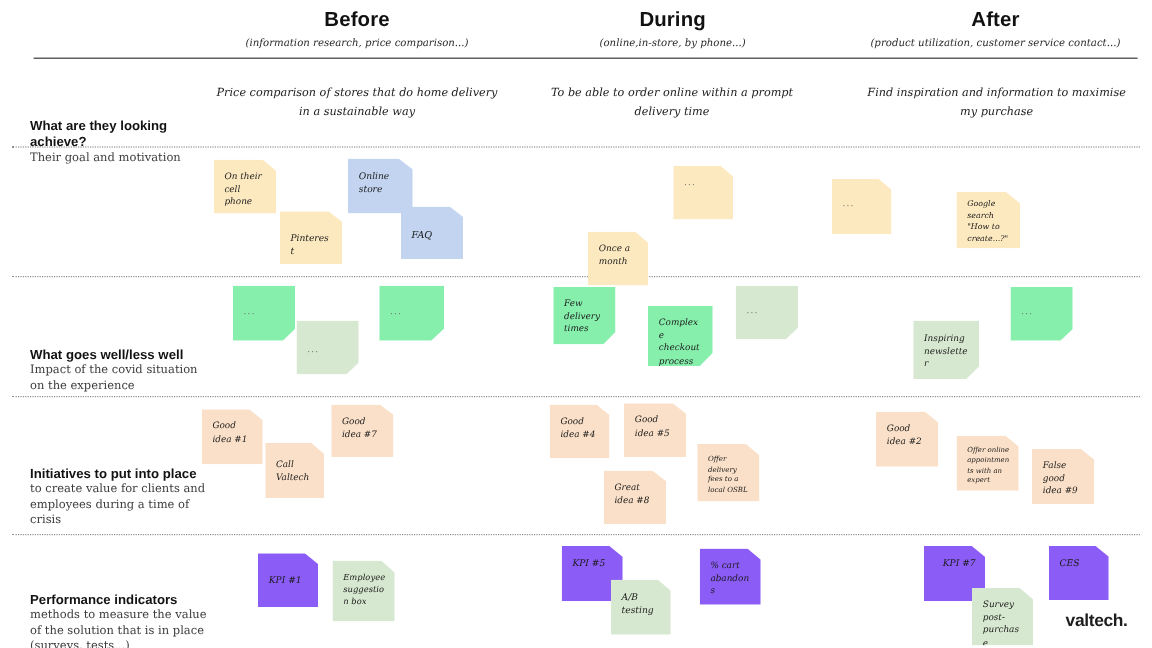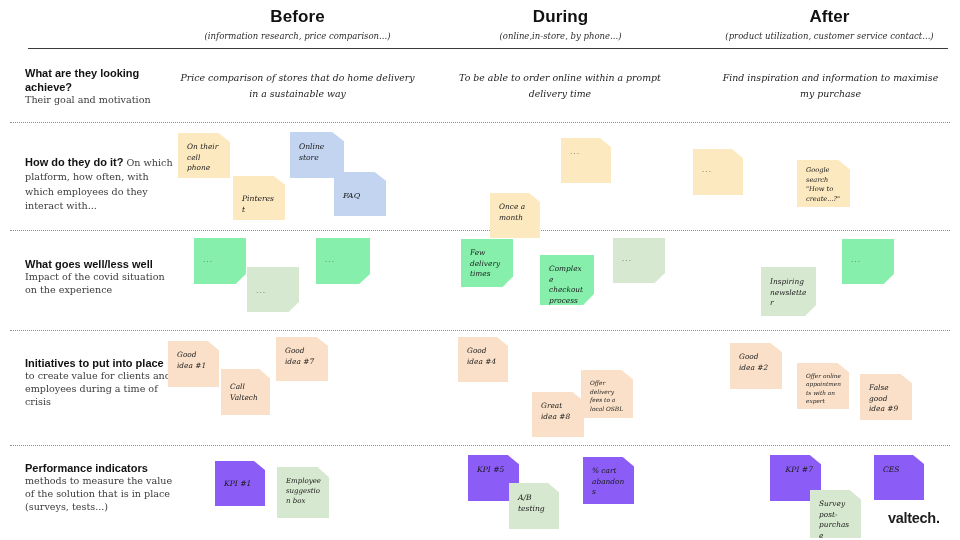--- a/index.html
+++ b/index.html
@@ -28,21 +28,21 @@
     border-top: 1.3px solid #3a3a3a;
   }
   .rule-dotted {
     position: absolute; left: 10px; right: 10px; height: 0;
     border-top: 1.4px dotted #8f8f8f;
   }
 
   
   .row-label { position: absolute; left: 25px; width: 150px; }
   .row-label .lead {
-    font-size: 11px; font-weight: bold; color: #121212; line-height: 1.28;
+    font-size: 11px; font-weight: bold; color: #121212; line-height: 1.28; margin-top: 32px;
   }
   .row-label .desc {
     font-size: 9.6px; color: #3c3c3c; line-height: 1.34;
     font-family: "DejaVu Serif", serif;
   }
   .row-label .inline-desc {
     font-size: 9.6px; font-weight: normal; color: #3c3c3c;
     font-family: "DejaVu Serif", serif;
   }
 
@@ -104,24 +104,20 @@
   <div class="rule-dotted" style="top:445px;"></div>
 
   <div class="row-label" style="top:66px;">
     <div class="lead">What are they looking achieve?</div>
     <div class="desc">Their goal and motivation</div>
   </div>
   <div class="goal" style="left:450px; top:70px; width:220px;">To be able to order online within a prompt delivery time</div>
   <div class="goal" style="left:180px; top:70px; width:235px;">Price comparison of stores that do home delivery in a sustainable way</div>
   <div class="goal" style="left:718px; top:70px; width:225px;">Find inspiration and information to maximise my purchase</div>
 
-  <div class="row-label" style="top:155px;">
-    <div class="lead"><span>How do they do it?</span>
-      <span class="inline-desc">On which platform, how often, with which employees do they interact with...</span></div>
-  </div>
 
   <div class="note c-yellow fold-tr" style="left:178px; top:133px; width:52px; height:45px; font-size:7.4px;">On their cell phone</div>
   <div class="note c-yellow fold-tr" style="left:233px; top:176px; width:52px; height:44px; font-size:7.6px; padding-top:17px;">Pinterest</div>
   <div class="note c-blue fold-tr" style="left:290px; top:132px; width:54px; height:46px; font-size:7.6px;">Online store</div>
   <div class="note c-blue fold-tr" style="left:334px; top:172px; width:52px; height:44px; font-size:8px; padding-top:18px;">FAQ</div>
   <div class="note c-yellow fold-tr" style="left:490px; top:163px; width:50px; height:45px; font-size:7.4px;margin-top:30px;">Once a month</div>
   <div class="note c-yellow fold-tr dots" style="left:561px; top:138px; width:50px; height:45px; font-size:7.4px;">...</div>
   <div class="note c-yellow fold-tr dots" style="left:693px; top:149px; width:50px; height:46px; font-size:7.4px; padding-top:16px;">...</div>
   <div class="note c-yellow fold-tr" style="left:797px; top:160px; width:53px; height:47px; font-size:6.6px; padding-top:6px;">Google search "How to create...?"</div>
 
@@ -141,21 +137,22 @@
 
   <div class="row-label" style="top:356px;">
     <div class="lead">Initiatives to put into place</div>
     <div class="desc">to create value for clients and employees during a time of crisis</div>
   </div>
 
   <div class="note c-peach fold-tr" style="left:168px; top:341px; width:51px; height:46px; font-size:7.4px;">Good idea #1</div>
   <div class="note c-peach fold-tr" style="left:221px; top:369px; width:49px; height:46px; font-size:7.4px; padding-top:13px;">Call Valtech</div>
   <div class="note c-peach fold-tr" style="left:276px; top:337px; width:52px; height:44px; font-size:7.4px;">Good idea #7</div>
   <div class="note c-peach fold-tr" style="left:458px; top:337px; width:50px; height:45px; font-size:7.4px;">Good idea #4</div>
-  <div class="note c-peach fold-tr" style="left:503px; top:392px; width:52px; height:45px; font-size:7.4px;margin-left:29px;">Great idea #8</div>
+  <div class="note c-peach fold-tr" style="left:520px; top:336px; width:52px; height:45px; font-size:7.4px;">Good idea #5</div>
+  <div class="note c-peach fold-tr" style="left:503px; top:392px; width:52px; height:45px; font-size:7.4px;">Great idea #8</div>
   <div class="note c-peach fold-tr" style="left:581px; top:370px; width:52px; height:48px; font-size:5.9px;">Offer delivery fees to a local OSBL</div>
   <div class="note c-peach fold-tr" style="left:730px; top:343px; width:52px; height:46px; font-size:7.4px;">Good idea #2</div>
   <div class="note c-peach fold-tr" style="left:797px; top:363px; width:52px; height:46px; font-size:5.8px;">Offer online appointments with an expert</div>
   <div class="note c-peach fold-tr" style="left:860px; top:374px; width:52px; height:46px; font-size:7.4px;">False good idea #9</div>
 
   <div class="row-label" style="top:461px;">
     <div class="lead">Performance indicators</div>
     <div class="desc">methods to measure the value of the solution that is in place (surveys, tests...)</div>
   </div>
 

